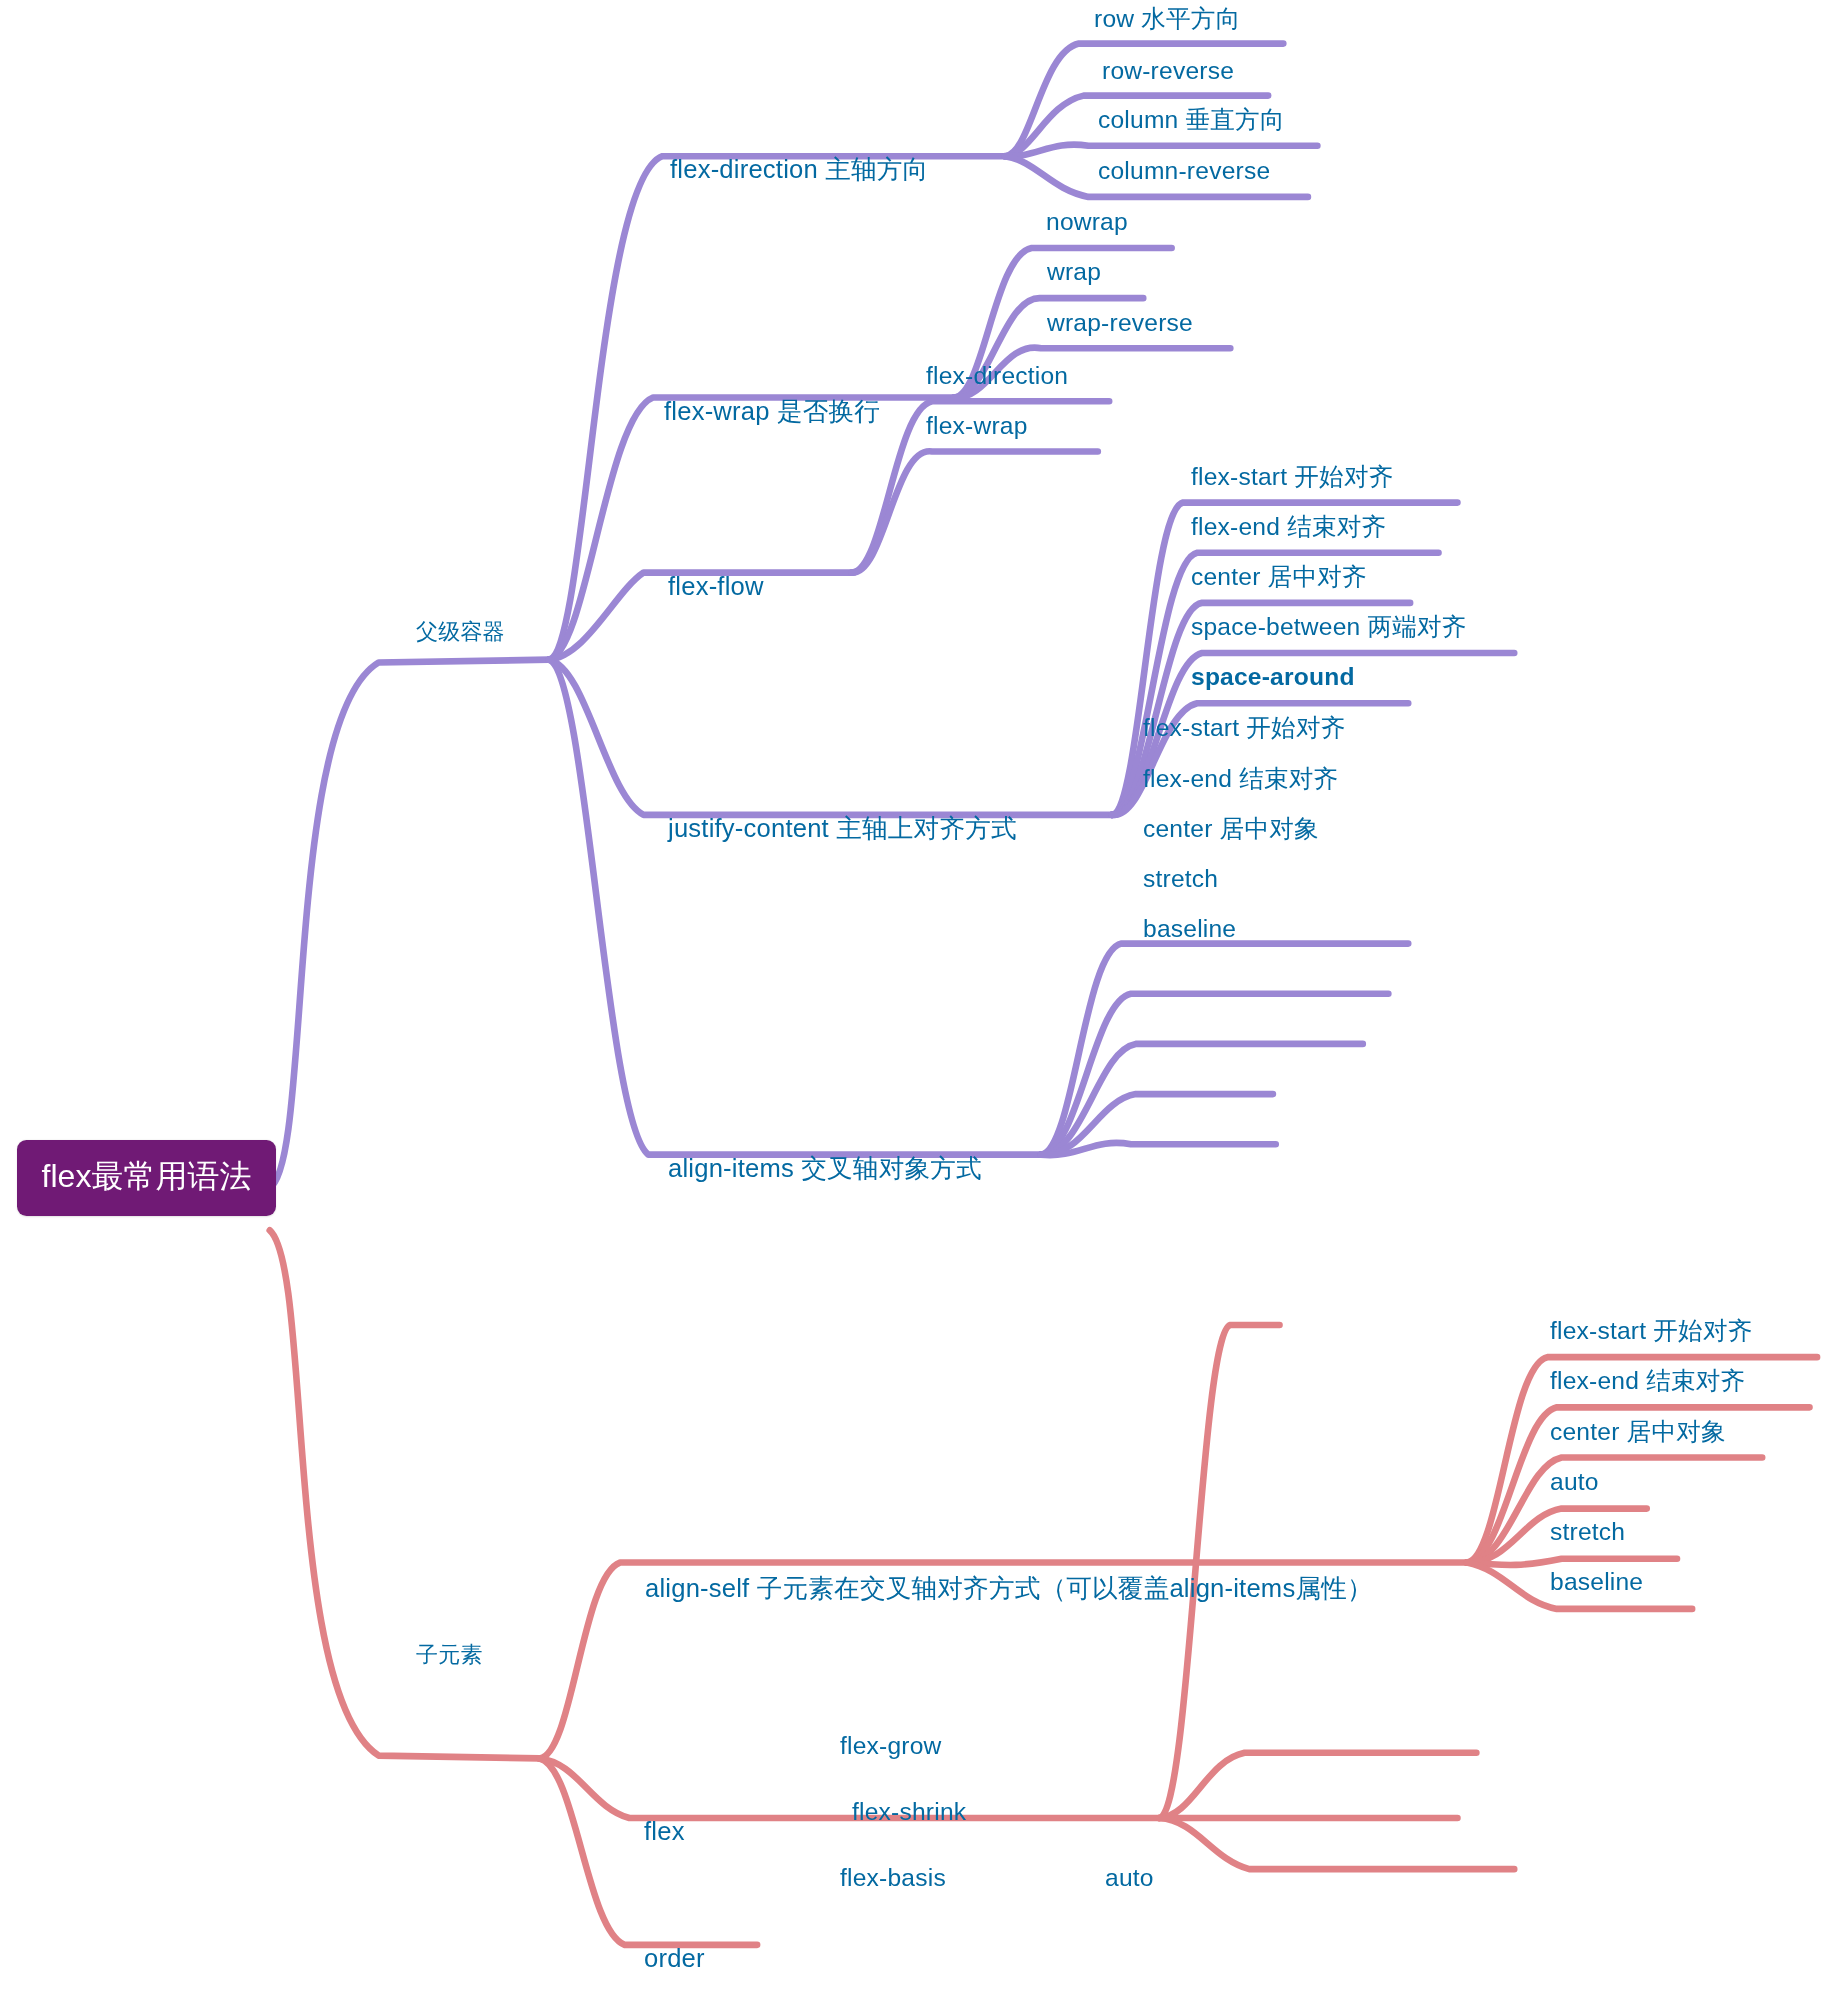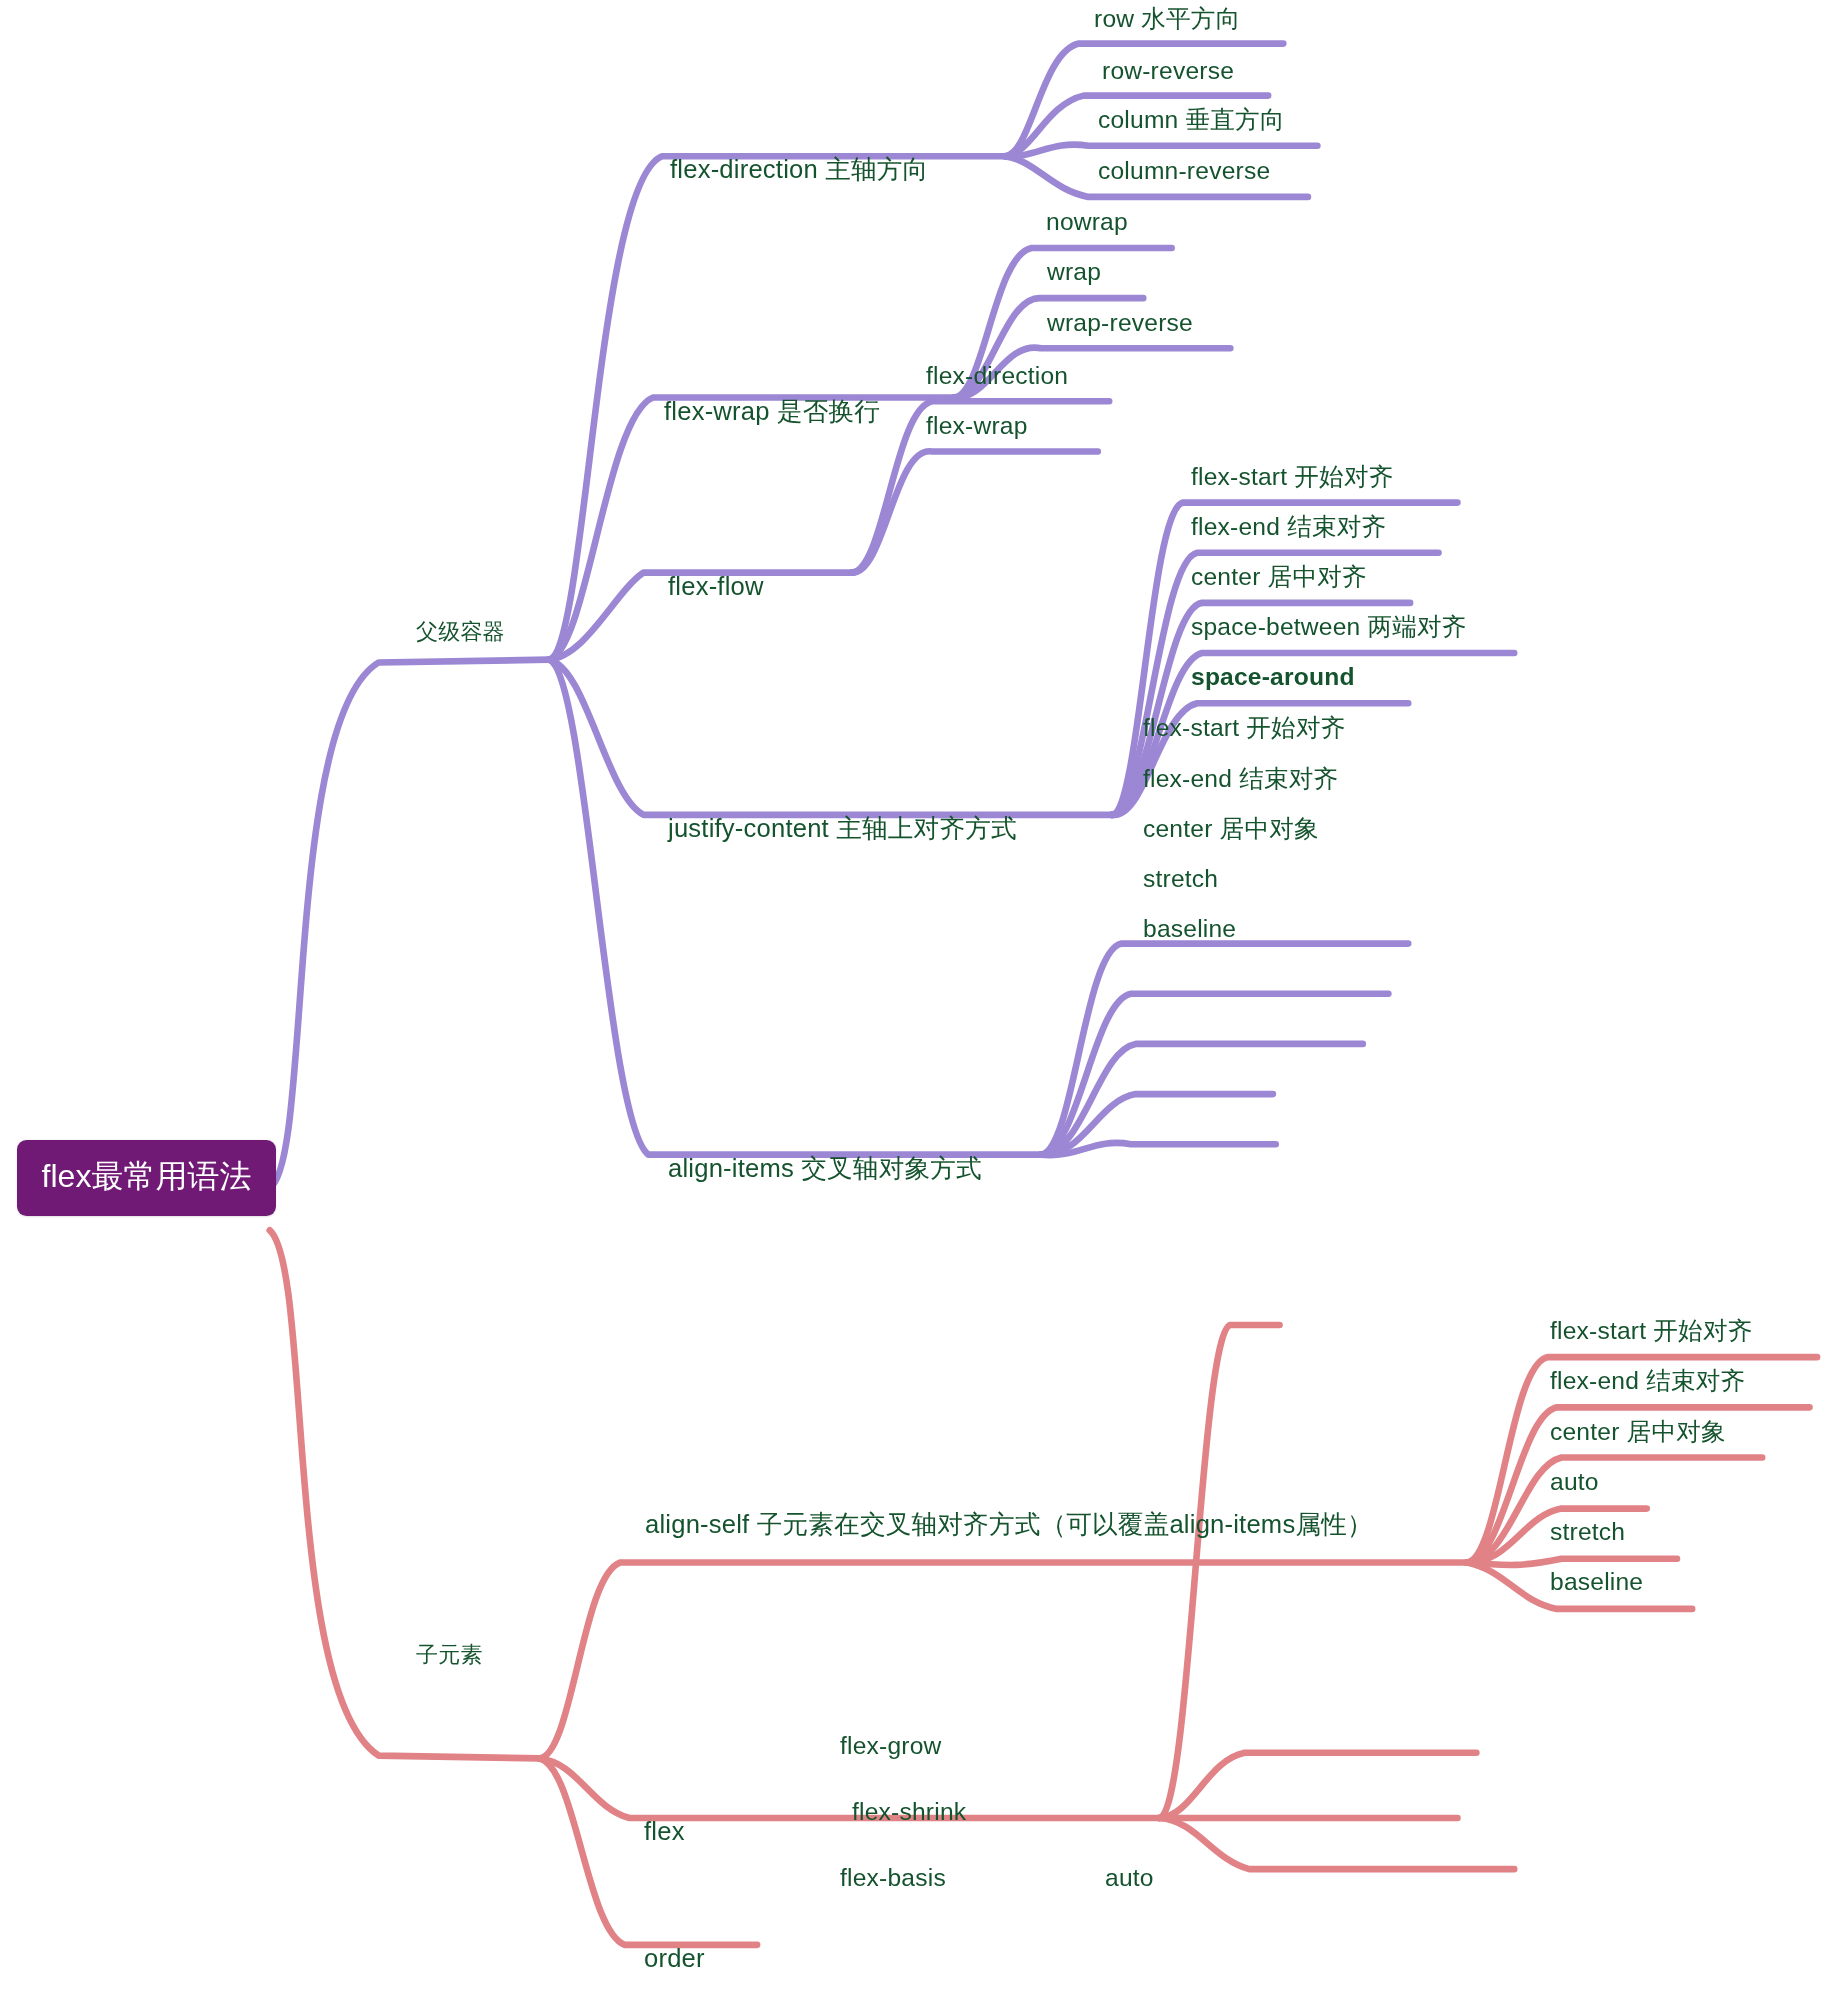--- a/index.html
+++ b/index.html
@@ -1,20 +1,20 @@
 <!DOCTYPE html>
 <html style="font-size:15px"><head>
 <meta charset="utf-8">
 <style>
   html,body{margin:0;padding:0;background:#ffffff;}
   body{width:1836px;height:2014px;overflow:hidden;
        font-family:"Liberation Sans","DejaVu Sans",sans-serif;}
   #stage{position:relative;width:1836px;height:2014px;background:#fff;}
   svg.links{position:absolute;left:0;top:0;width:1836px;height:2014px;pointer-events:none;}
-  .node{position:absolute;white-space:nowrap;color:#14532d;
+  .node{position:absolute;white-space:nowrap;color:#0369a1;
         font-size:24.6px;line-height:1.1;letter-spacing:0.2px;}
   .node.lvl1{font-size:22px;}
   .node.lvl2{font-size:25.6px;margin-top:40px;}
   .node.lvl3{font-size:24.6px;}
   .root{position:absolute;background:#701a75;color:#ffffff;border-radius:9.5px;
         font-size:32px;padding:15px 24.6px 17px 24.6px;white-space:nowrap;
         box-shadow:0 0.9px 1.9px rgba(0,0,0,.12);}
 </style>
 </head>
 <body>
@@ -127,21 +127,21 @@
   <div class="node lvl3" style="left:1191px;top:563px;">center 居中对齐</div>
   <div class="node lvl3" style="left:1191px;top:613px;">space-between 两端对齐</div>
   <div class="node lvl3" style="left:1191px;top:663px;font-weight:bold;">space-around</div>
 
   <div class="node lvl3" style="left:1143px;top:714px;">flex-start 开始对齐</div>
   <div class="node lvl3" style="left:1143px;top:765px;">flex-end 结束对齐</div>
   <div class="node lvl3" style="left:1143px;top:815px;">center 居中对象</div>
   <div class="node lvl3" style="left:1143px;top:865px;">stretch</div>
   <div class="node lvl3" style="left:1143px;top:915px;">baseline</div>
 
-  <div class="node lvl2" style="left:645px;top:1470px;">align-self 子元素在交叉轴对齐方式（可以覆盖align-items属性）</div>
+  <div class="node lvl2" style="left:645px;top:1534px;">align-self 子元素在交叉轴对齐方式（可以覆盖align-items属性）</div>
   <div class="node lvl2" style="left:644px;top:1777px;">flex</div>
   <div class="node lvl2" style="left:644px;top:1904px;">order</div>
 
   <div class="node lvl3" style="left:1550px;top:1317px;">flex-start 开始对齐</div>
   <div class="node lvl3" style="left:1550px;top:1367px;">flex-end 结束对齐</div>
   <div class="node lvl3" style="left:1550px;top:1418px;">center 居中对象</div>
   <div class="node lvl3" style="left:1550px;top:1468px;">auto</div>
   <div class="node lvl3" style="left:1550px;top:1518px;">stretch</div>
   <div class="node lvl3" style="left:1550px;top:1568px;">baseline</div>
 

